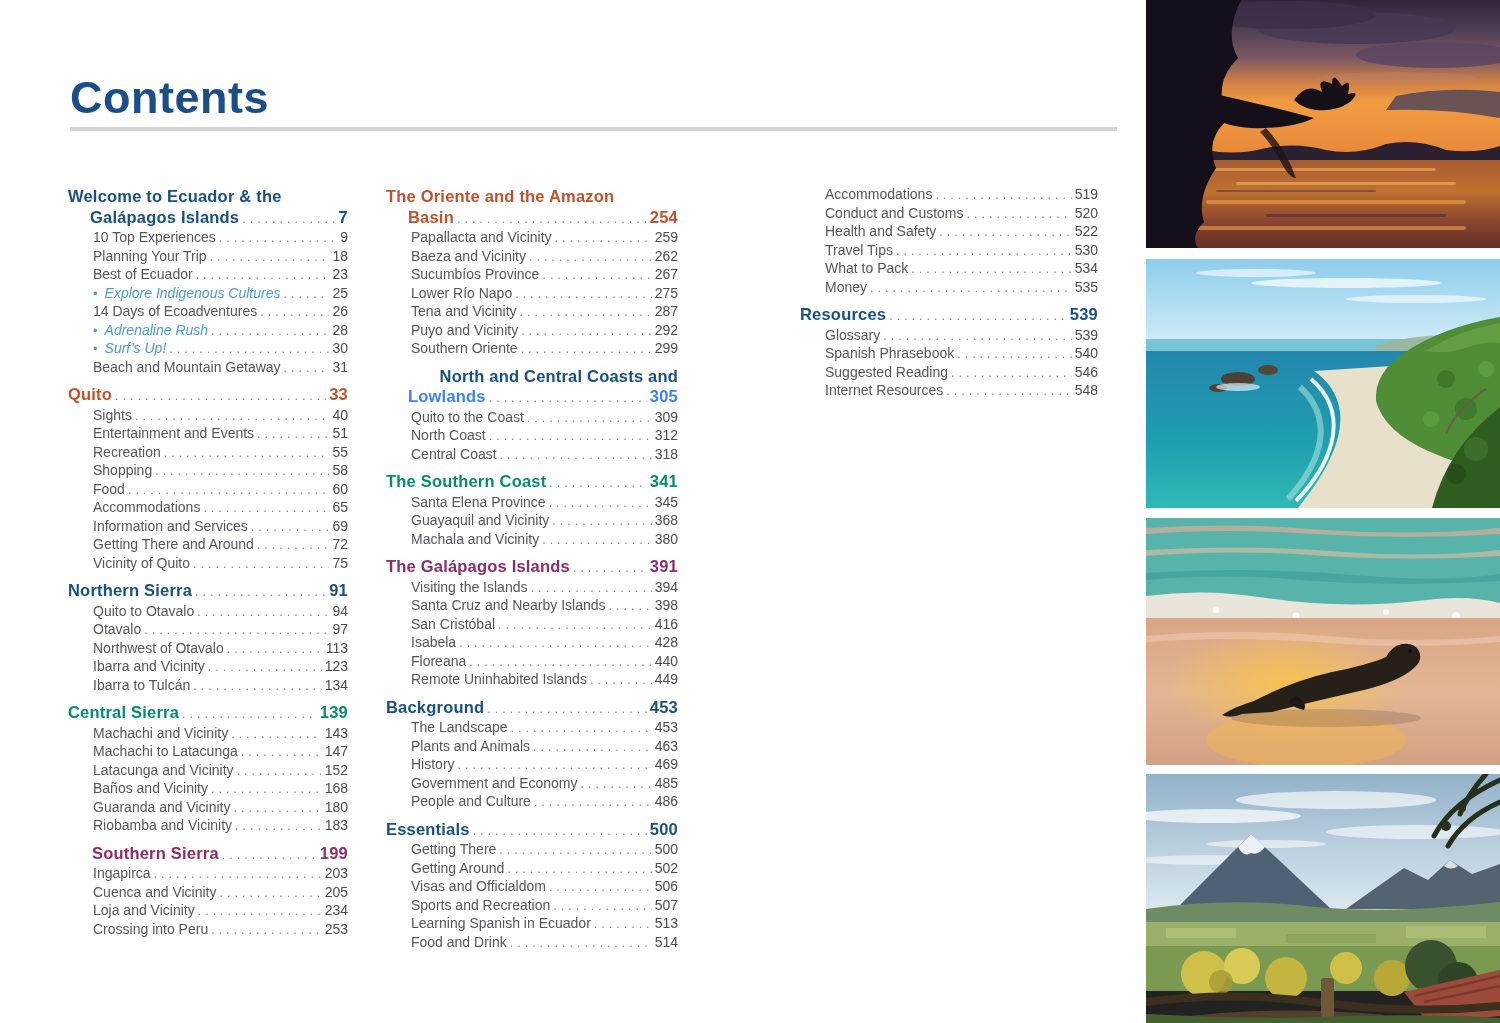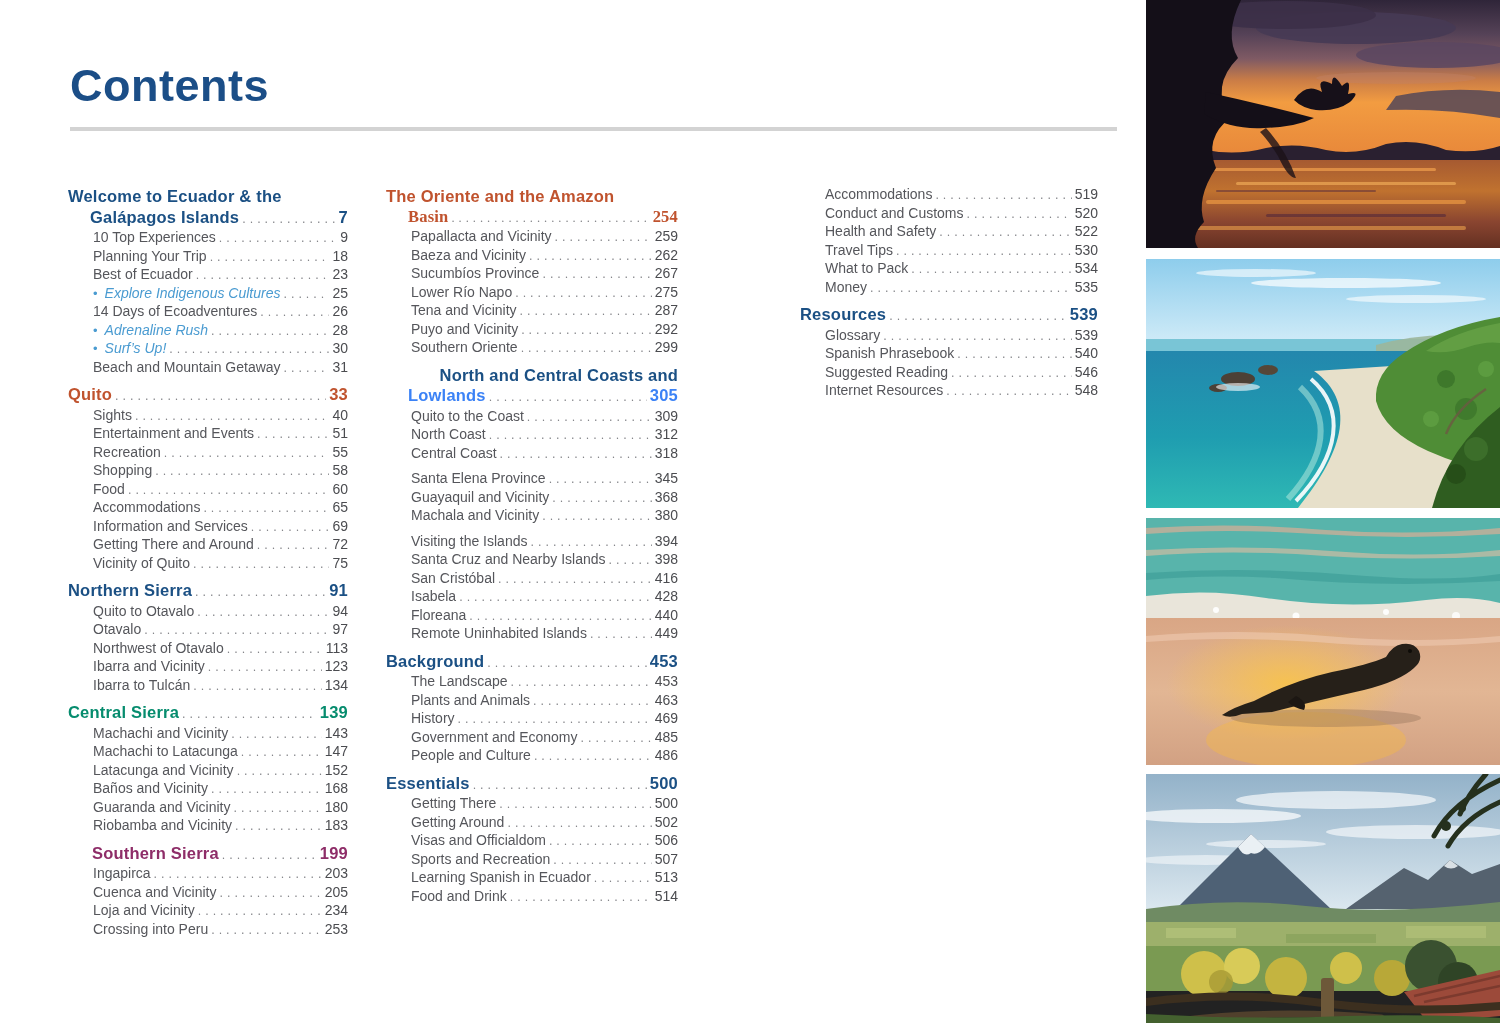--- a/index.html
+++ b/index.html
@@ -2,21 +2,21 @@
 <html><head>
 <meta charset="utf-8">
 <style>
   html,body{margin:0;padding:0;}
   body{
     width:1500px;height:1023px;position:relative;background:#ffffff;
     font-family:"Liberation Sans",sans-serif;overflow:hidden;
     -webkit-font-smoothing:antialiased;
   }
   .page-title{
-    position:absolute;left:70px;top:60px;margin:0;
+    position:absolute;left:70px;top:72px;margin:0;
     font-size:45px;font-weight:bold;letter-spacing:.5px;color:#1b4e87;
   }
   .title-rule{
     position:absolute;left:70px;top:127px;width:1047px;height:4px;background:#d3d3d3;
   }
   .toc-col{position:absolute;top:186px;}
   #toc-col-0{left:68px;width:280px;}
   #toc-col-1{left:386px;width:292px;}
   #toc-col-2{left:800px;width:298px;}
   .toc-section:not(:first-child){margin-top:7px;}
@@ -252,21 +252,21 @@
       <div class="trow item">
         <span class="ilabel">Crossing into Peru</span>
         <span class="dots"></span>
         <span class="ipg">253</span>
       </div>
     </div>
   </div>
 <div class="toc-col" id="toc-col-1">
     <div class="toc-section">
       <div class="hline1" style="color: rgb(192, 83, 46);"><span class="hlabel">The Oriente and the Amazon</span></div>
-      <div class="trow heading" style="color: rgb(192, 83, 46); font-family: Liberation Serif, serif;">
+      <div class="trow heading" style="color: rgb(192, 83, 46);">
         <span class="hlabel h2">Basin</span>
         <span class="dots"></span>
         <span class="hpg">254</span>
       </div>
       <div class="trow item">
         <span class="ilabel">Papallacta and Vicinity</span>
         <span class="dots"></span>
         <span class="ipg">259</span>
       </div>
       <div class="trow item">
@@ -317,37 +317,47 @@
         <span class="dots"></span>
         <span class="ipg">312</span>
       </div>
       <div class="trow item">
         <span class="ilabel">Central Coast</span>
         <span class="dots"></span>
         <span class="ipg">318</span>
       </div>
     </div>
     <div class="toc-section">
+      <div class="trow heading" style="color: rgb(6, 140, 110);">
+        <span class="hlabel">The Southern Coast</span>
+        <span class="dots"></span>
+        <span class="hpg">341</span>
+      </div>
       <div class="trow item">
         <span class="ilabel">Santa Elena Province</span>
         <span class="dots"></span>
         <span class="ipg">345</span>
       </div>
       <div class="trow item">
         <span class="ilabel">Guayaquil and Vicinity</span>
         <span class="dots"></span>
         <span class="ipg">368</span>
       </div>
       <div class="trow item">
         <span class="ilabel">Machala and Vicinity</span>
         <span class="dots"></span>
         <span class="ipg">380</span>
       </div>
     </div>
     <div class="toc-section">
+      <div class="trow heading" style="color: rgb(142, 45, 104);">
+        <span class="hlabel">The Galápagos Islands</span>
+        <span class="dots"></span>
+        <span class="hpg">391</span>
+      </div>
       <div class="trow item">
         <span class="ilabel">Visiting the Islands</span>
         <span class="dots"></span>
         <span class="ipg">394</span>
       </div>
       <div class="trow item">
         <span class="ilabel">Santa Cruz and Nearby Islands</span>
         <span class="dots"></span>
         <span class="ipg">398</span>
       </div>

